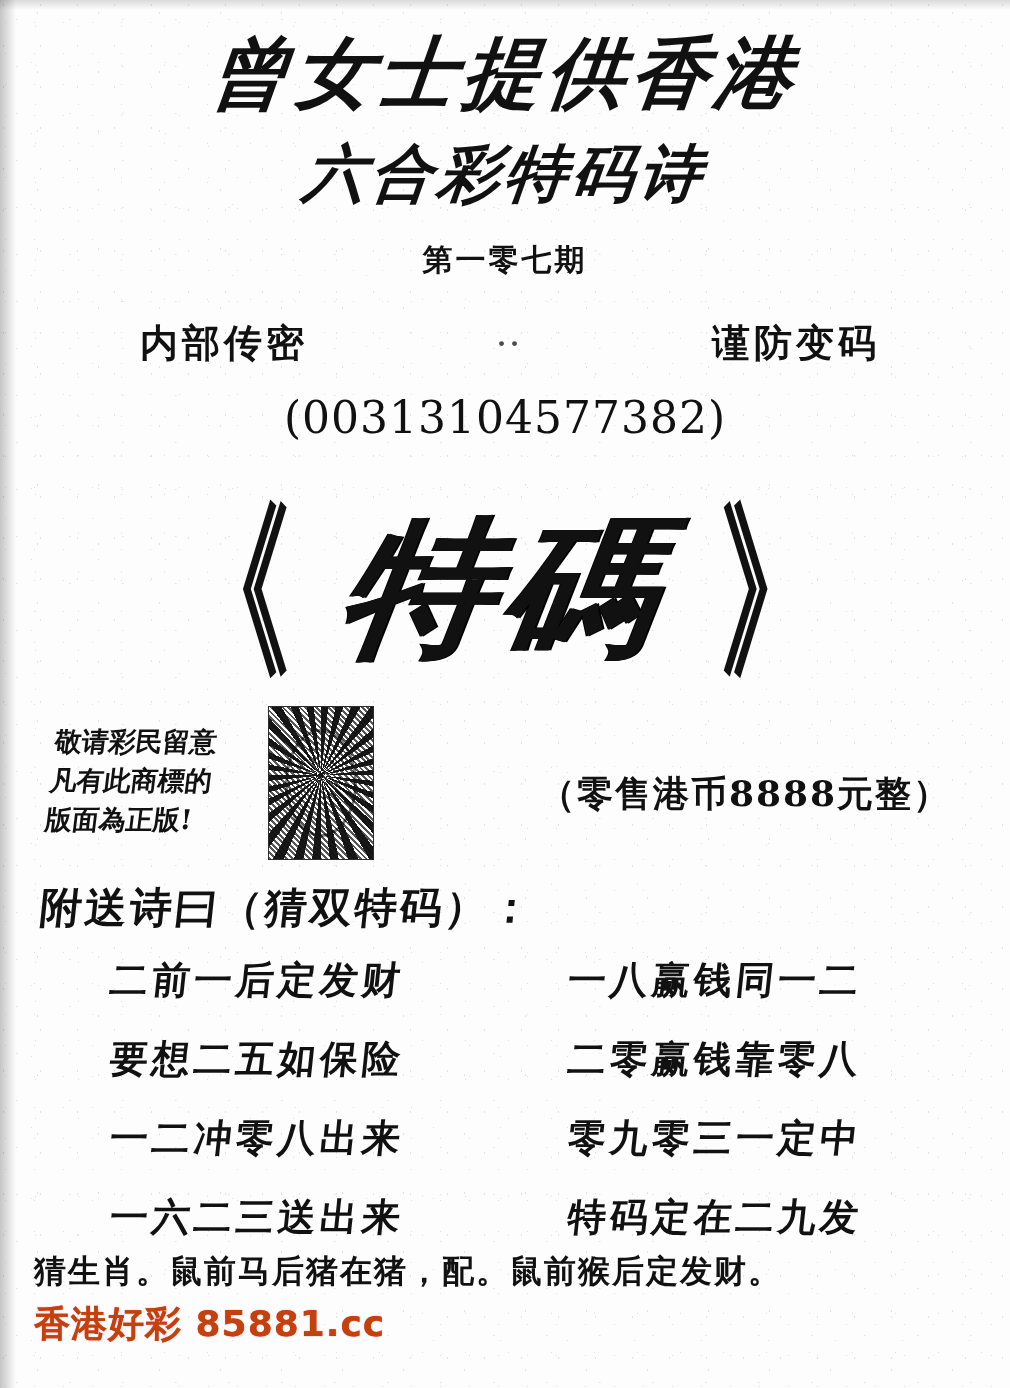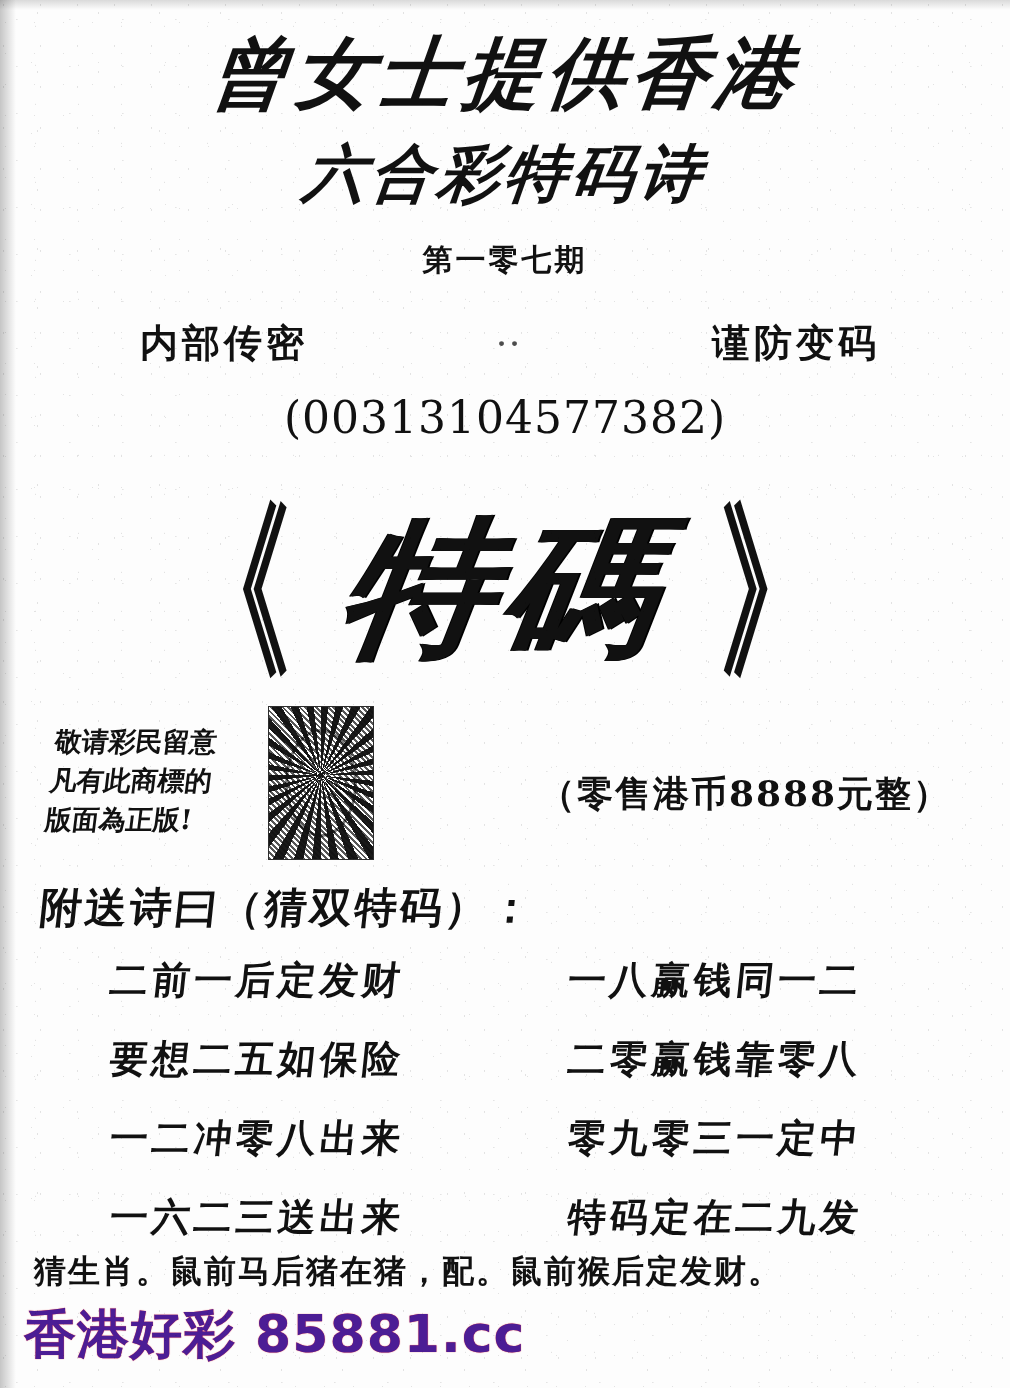--- a/index.html
+++ b/index.html
@@ -230,27 +230,27 @@
     font-family: "DejaVu Serif", serif;
     font-size: 32px;
     font-weight: bold;
     letter-spacing: 2px;
     white-space: nowrap;
   }
 
   .watermark {
     position: absolute;
     top: 1300px;
-    left: 24px;
+    left: 34px;
     width: 620px;
     height: 62px;
     font-family: "DejaVu Sans", sans-serif;
-    font-size: 52px;
-    font-weight: bold;
-    color: #4c1d95;
+    font-size: 36px;
+    font-weight: bold;
+    color: #c2410c;
     letter-spacing: 1px;
     white-space: nowrap;
     text-shadow: 0 0 1px #e8242a;
   }
 </style>
 </head>
 <body>
 
 <div class="page">
 

